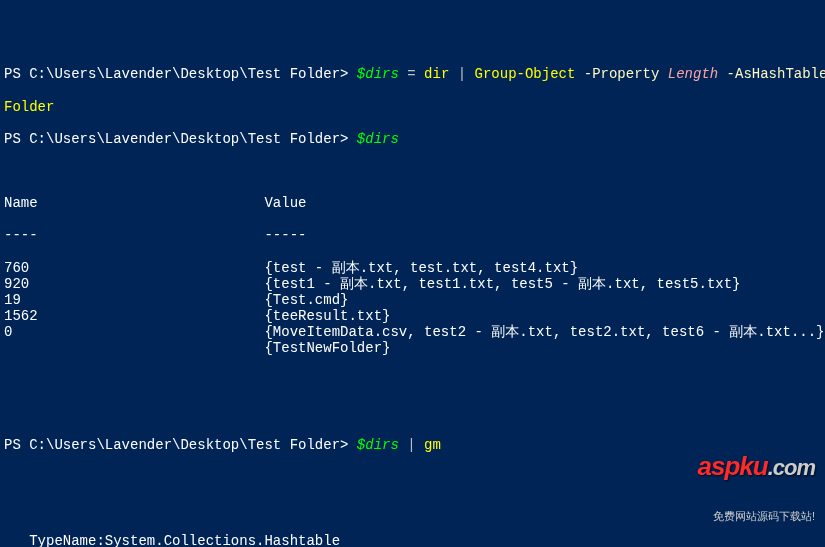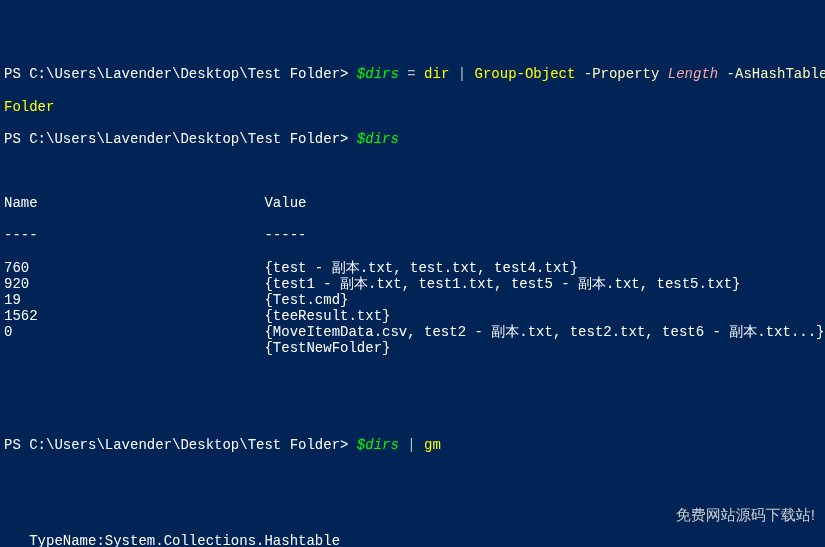--- a/index.html
+++ b/index.html
@@ -34,21 +34,21 @@
     .wm-main {
       font-size: 26px;
       font-weight: bold;
       font-style: italic;
       color: #ff2a2a;
       text-shadow: 1px 1px 2px rgba(0,0,0,0.7);
       letter-spacing: -1px;
     }
     .wm-main .dot { color: #cccccc; font-size: 22px; }
     .wm-sub {
-      font-size: 15px;
+      font-size: 11px;
       color: #cccccc;
       font-style: normal;
       font-weight: normal;
       margin-top: -4px;
     }
   </style>
 </head>
 <body>
 
 
@@ -65,17 +65,18 @@
 <div class="line"><span class="prompt-white">PS C:\Users\Lavender\Desktop\Test Folder&gt; </span><span class="var-green">$dirs</span><span class="op-gray"> | </span><span class="cmd-yellow">gm</span></div>
 <div class="line"> </div>
 <div class="line"> </div>
 <div class="line">   TypeName:System.Collections.Hashtable</div>
 
 
 
 
 
 <div class="watermark">
+  <div class="wm-main"><span>aspku</span><span class="dot">.com</span></div>
   <div class="wm-sub">免费网站源码下载站!</div>
 </div>
 
 
 
 
 </body></html>

